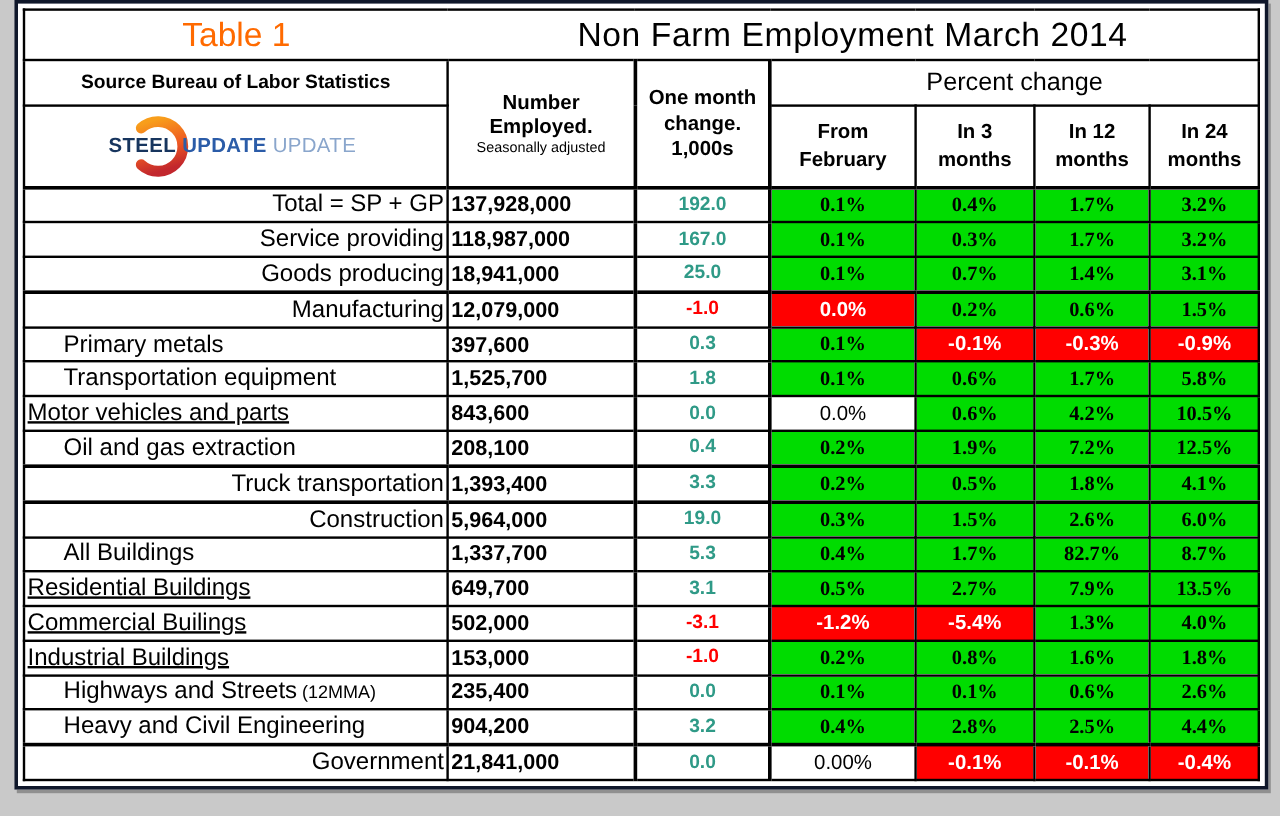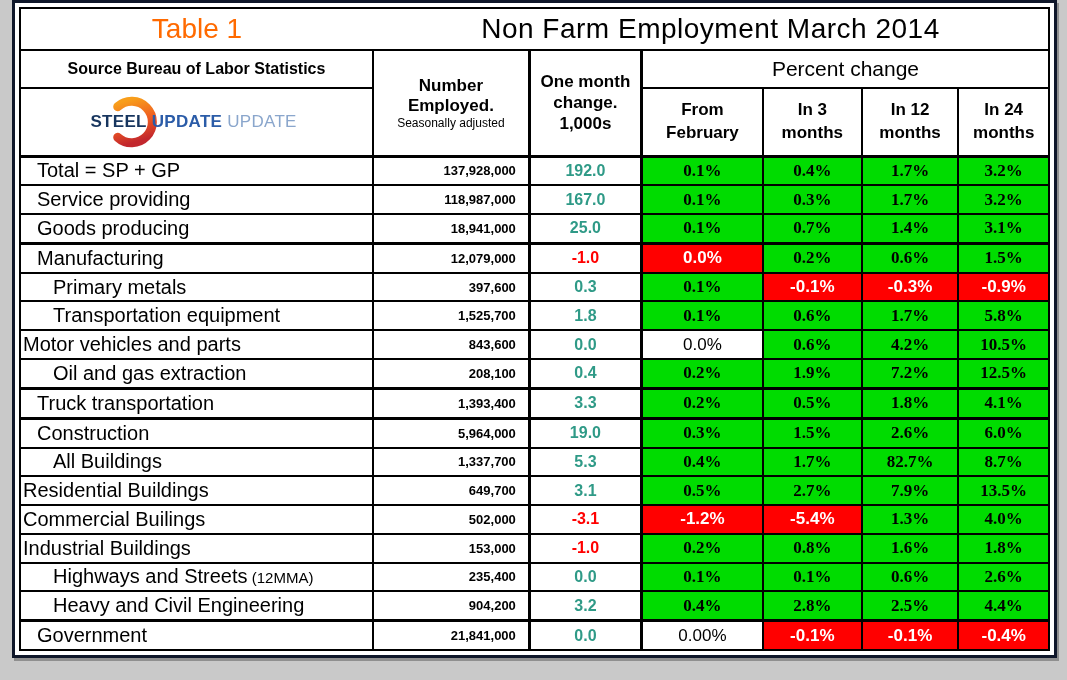--- a/index.html
+++ b/index.html
@@ -28,23 +28,23 @@
   .logocell{vertical-align:middle;}
   .logo{position:relative;width:240px;height:60px;margin:0 auto;}
   .logo svg{position:absolute;left:30px;top:3px;width:54px;height:54px;}
   .logo-text{position:absolute;left:14px;top:50%;transform:translateY(-50%);white-space:nowrap;
     font-size:17px;letter-spacing:.3px;z-index:2;}
   .lg-steel{font-weight:bold;color:var(--logo_navy,#17355e);}
   .lg-market{font-weight:bold;color:var(--logo_blue,#2b5ca8);}
   .lg-update{color:var(--logo_light_blue,#8aa6cc);}
   
   .c-label{font-size:20px;vertical-align:middle;}
-  .ind0{padding-left:16px;} .ind1{padding-left:32px;} .ind2{}
+  .ind0{padding-left:4px;text-align:right;} .ind1{padding-left:32px;} .ind2{text-decoration:underline;}
   .suffix{font-size:15px;}
-  .c-num{font-size:13px;font-weight:bold;text-align:right;padding-right:12px;vertical-align:middle;}
+  .c-num{font-size:18px;font-weight:bold;text-align:left;padding-right:12px;vertical-align:middle;}
   .c-chg{font-size:16px;font-weight:bold;text-align:center;vertical-align:middle;
     border-left-width:3px;border-right-width:3px;}
   .c-chg.pos{color:var(--positive_teal,#2f9a87);}
   .c-chg.neg{color:var(--red,#ff0000);}
   .c-pct{font-size:17px;font-weight:bold;text-align:center;vertical-align:middle;}
   .bg-green{background:var(--green,#00dc00);color:#000;font-family:Liberation Serif, serif;}
   .bg-red{background:var(--red,#ff0000);color:#fff;}
   .bg-white{background:#fff;color:#000;font-weight:normal;}
   tr.group-start td{border-top-width:3px;}
 </style>

